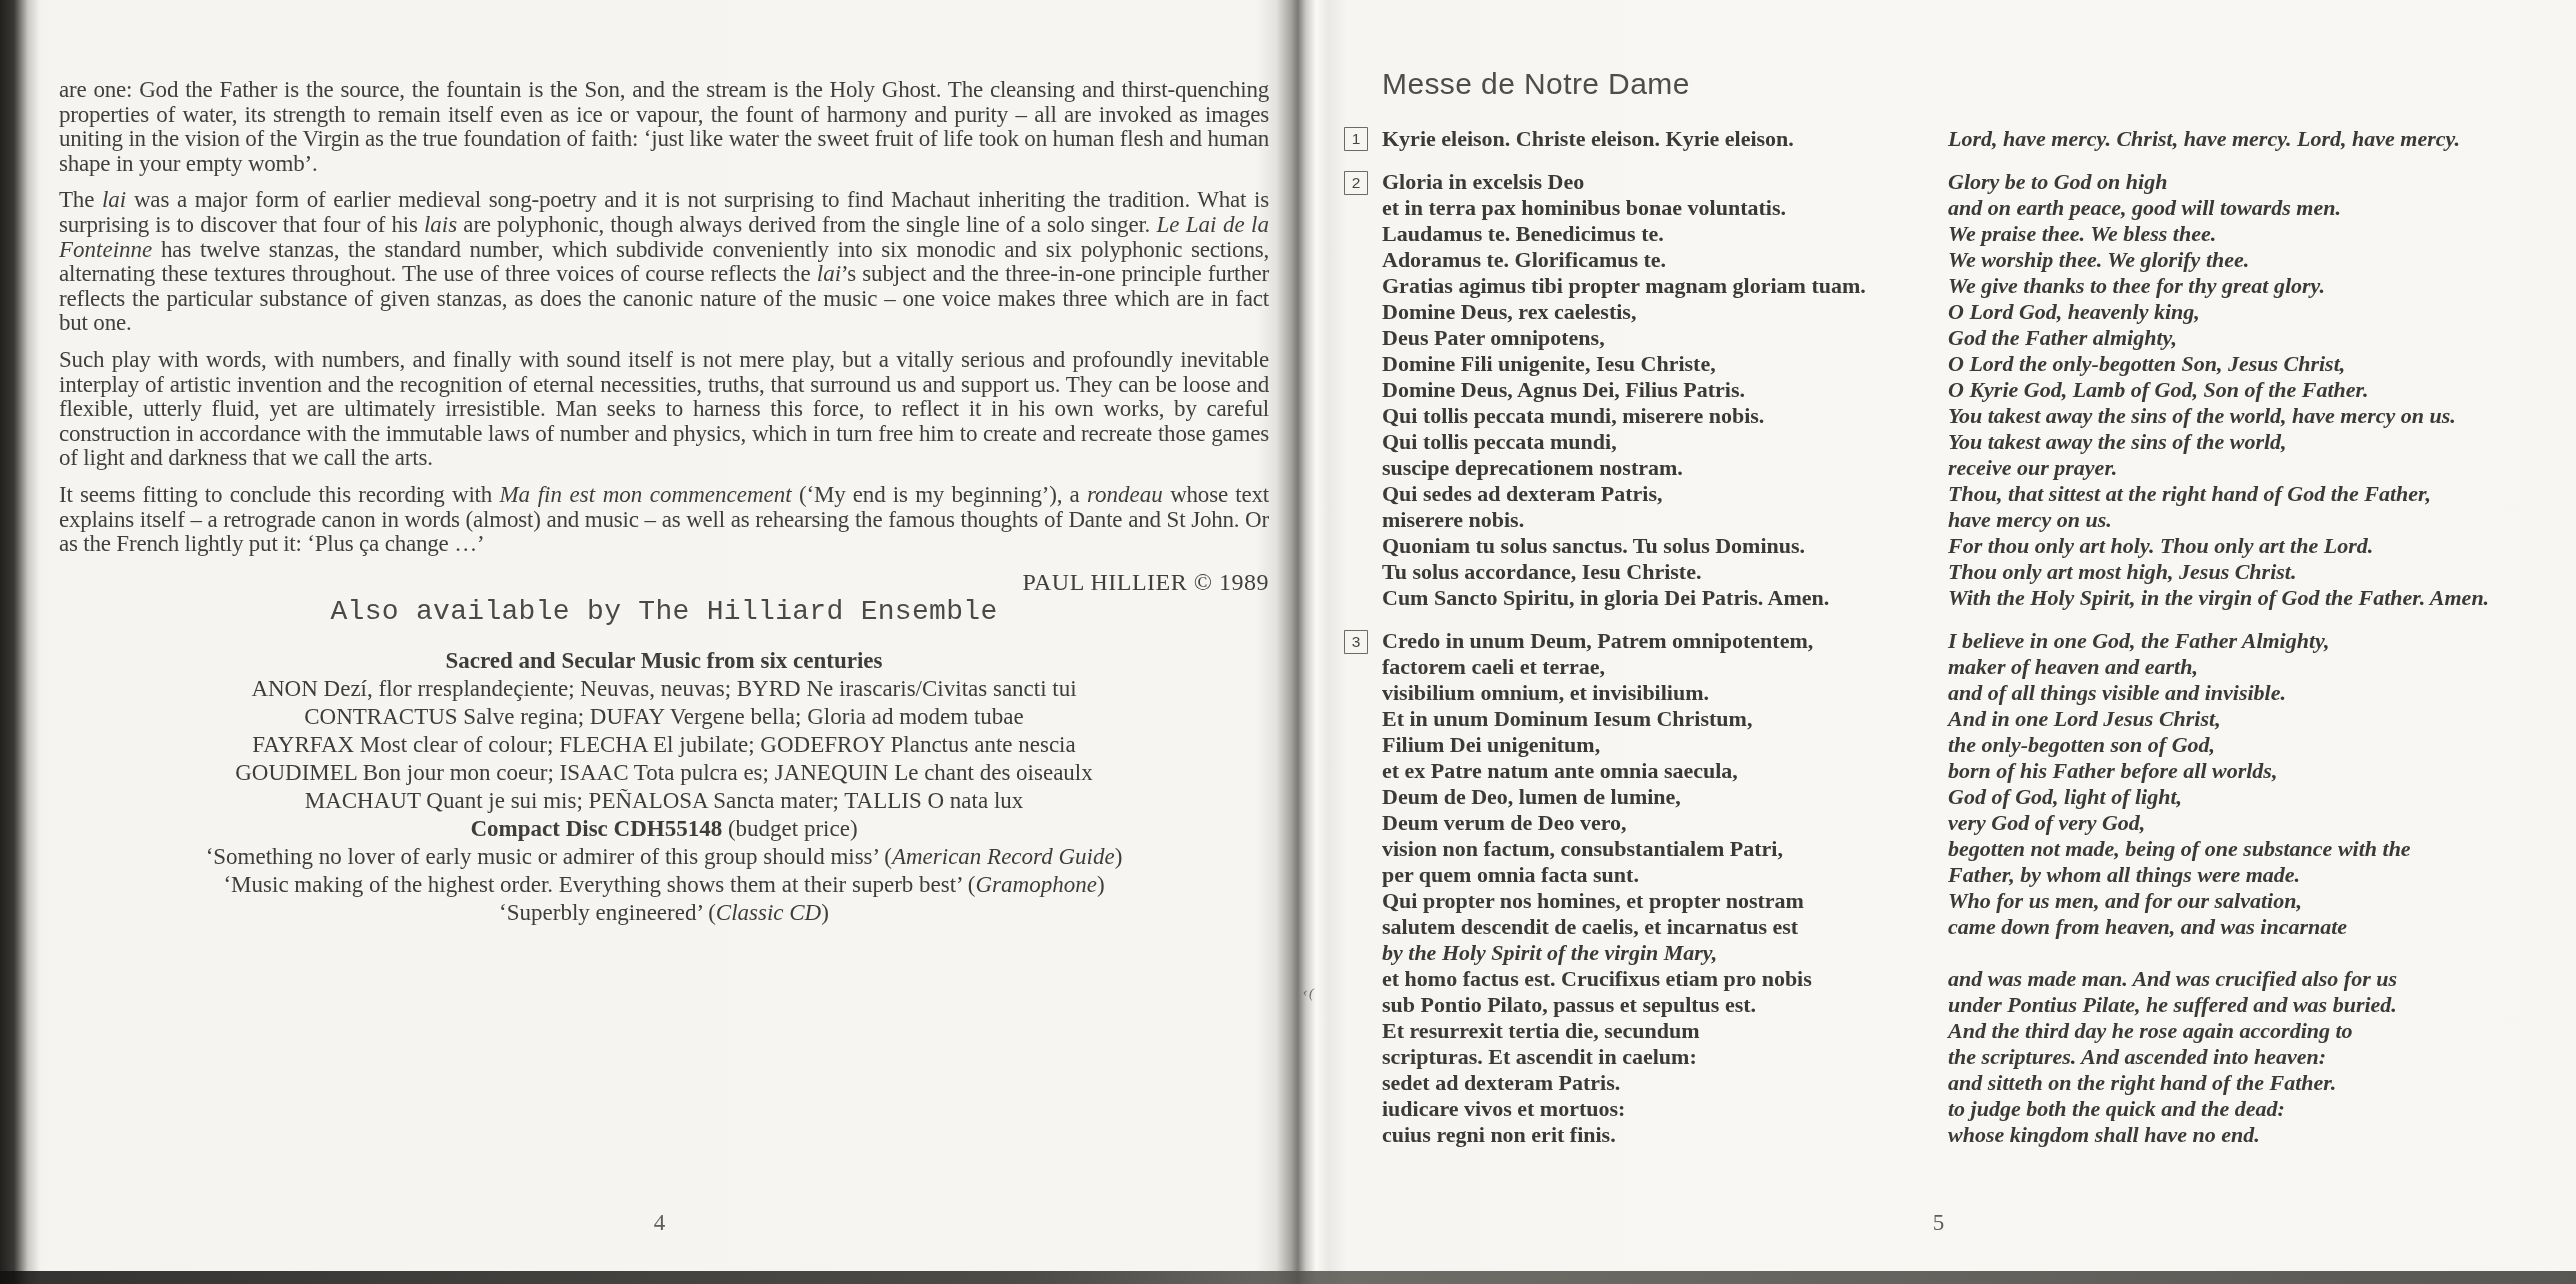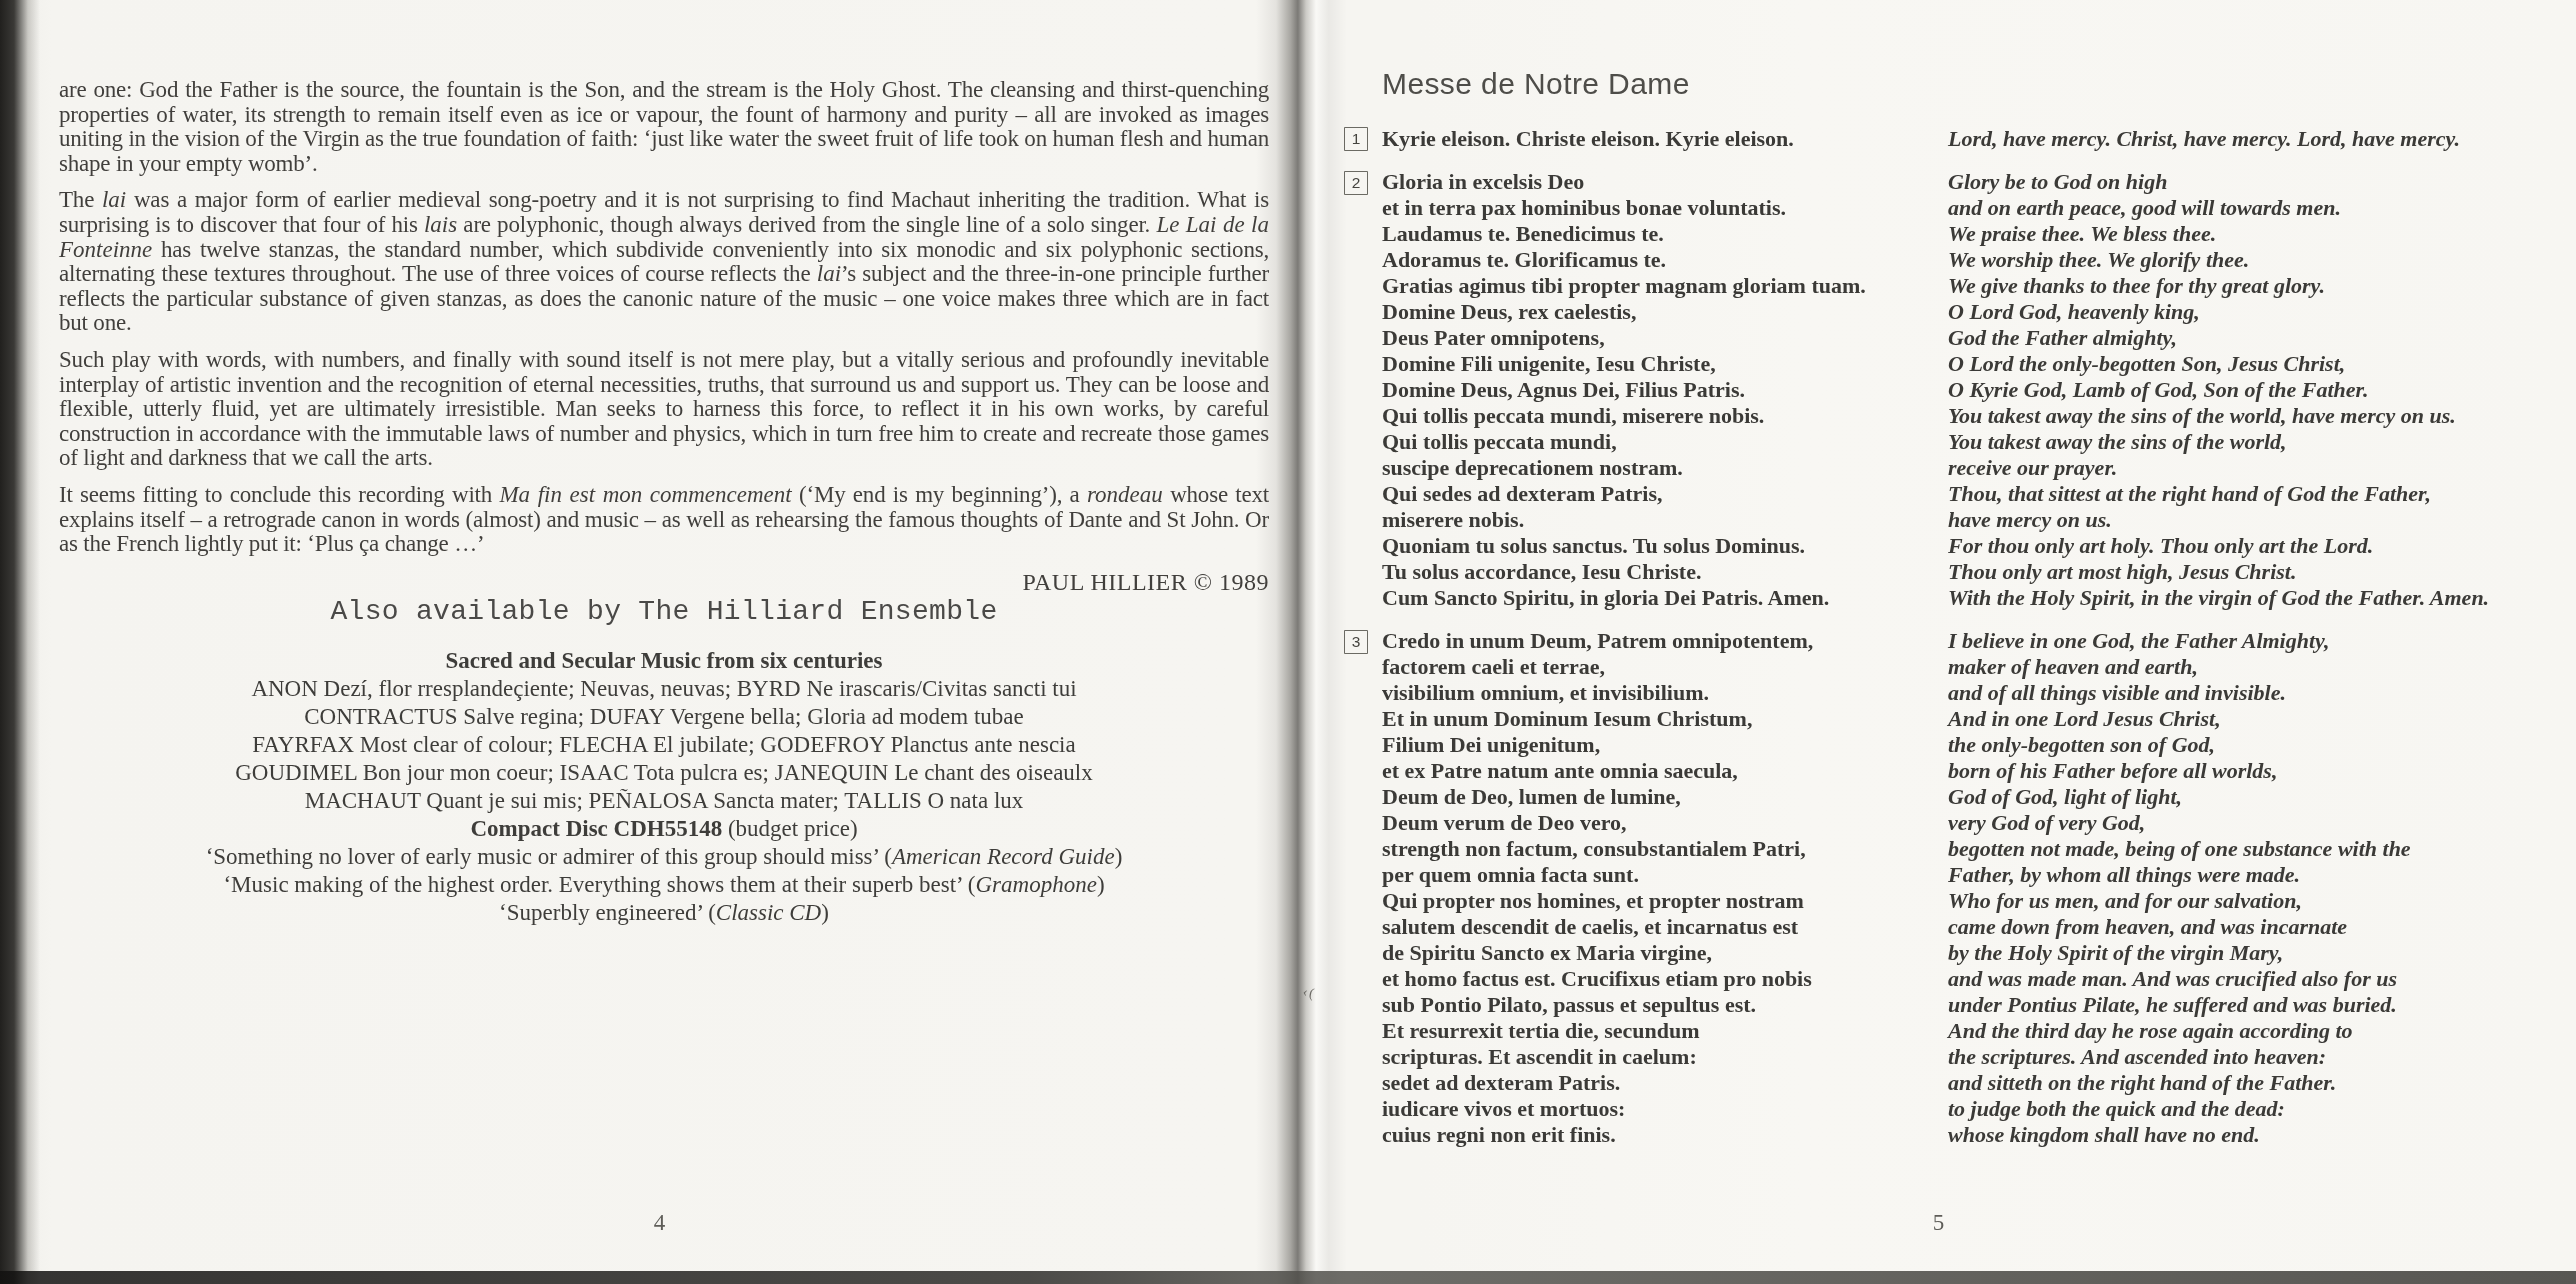--- a/index.html
+++ b/index.html
@@ -207,37 +207,36 @@
           </div>
             <div class="line-row">
             <div class="la">Deum de Deo, lumen de lumine,</div>
             <div class="en">God of God, light of light,</div>
           </div>
             <div class="line-row">
             <div class="la">Deum verum de Deo vero,</div>
             <div class="en">very God of very God,</div>
           </div>
             <div class="line-row">
-            <div class="la">strength non factum, consubstantialem Patri,</div>
+            <div class="la">vision non factum, consubstantialem Patri,</div>
             <div class="en">begotten not made, being of one substance with the</div>
           </div>
             <div class="line-row">
             <div class="la">per quem omnia facta sunt.</div>
             <div class="en">Father, by whom all things were made.</div>
           </div>
             <div class="line-row">
             <div class="la">Qui propter nos homines, et propter nostram</div>
             <div class="en">Who for us men, and for our salvation,</div>
           </div>
             <div class="line-row">
             <div class="la">salutem descendit de caelis, et incarnatus est</div>
             <div class="en">came down from heaven, and was incarnate</div>
           </div>
             <div class="line-row">
-            <div class="la">de Spiritu Sancto ex Maria virgine,</div>
             <div class="en">by the Holy Spirit of the virgin Mary,</div>
           </div>
             <div class="line-row">
             <div class="la">et homo factus est. Crucifixus etiam pro nobis</div>
             <div class="en">and was made man. And was crucified also for us</div>
           </div>
             <div class="line-row">
             <div class="la">sub Pontio Pilato, passus et sepultus est.</div>
             <div class="en">under Pontius Pilate, he suffered and was buried.</div>
           </div>

